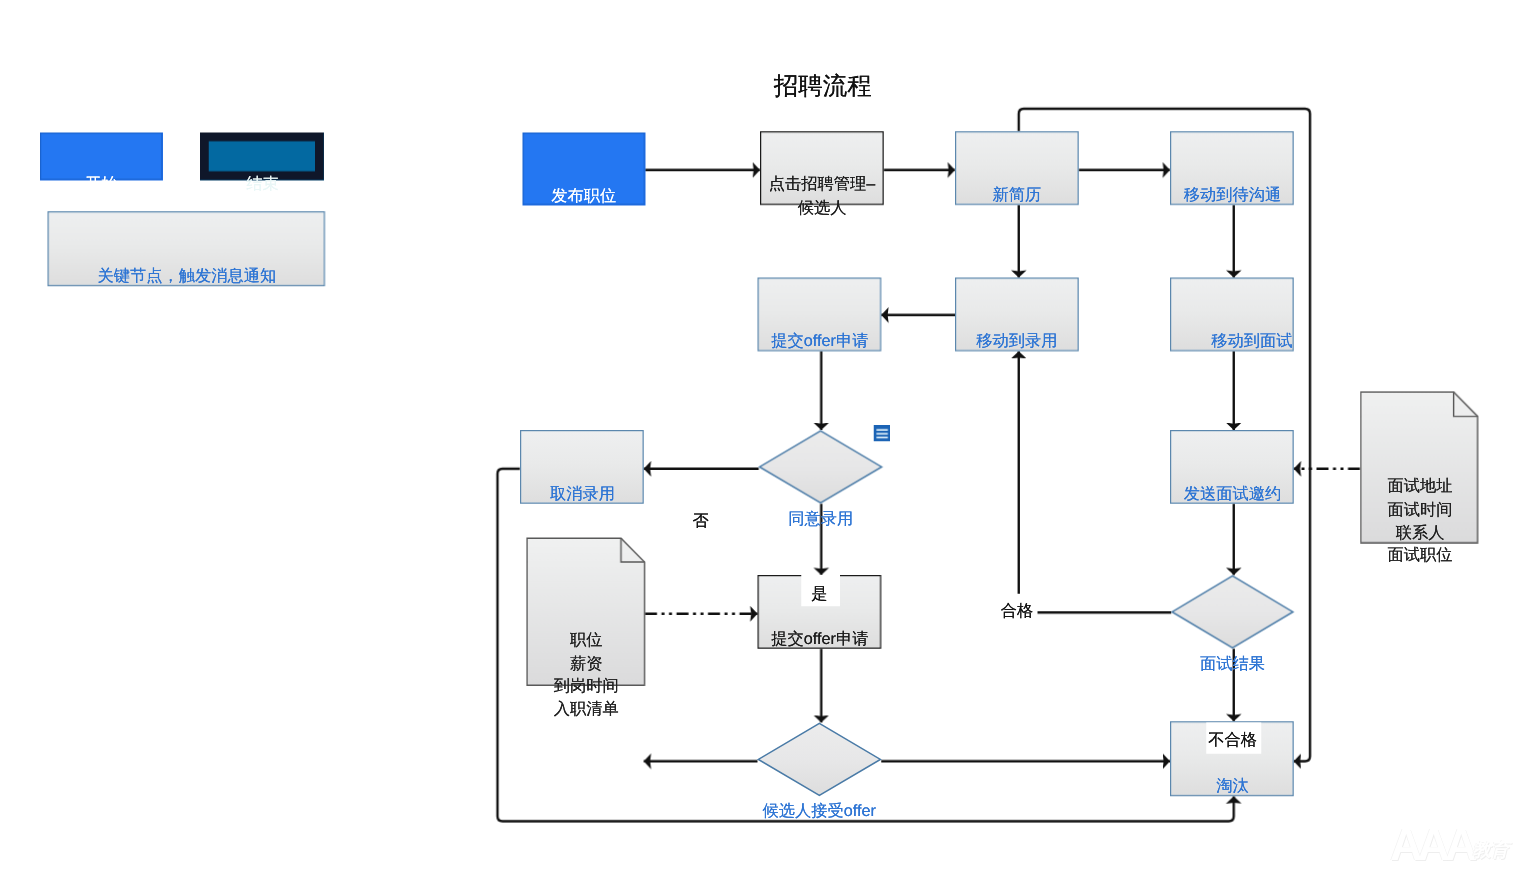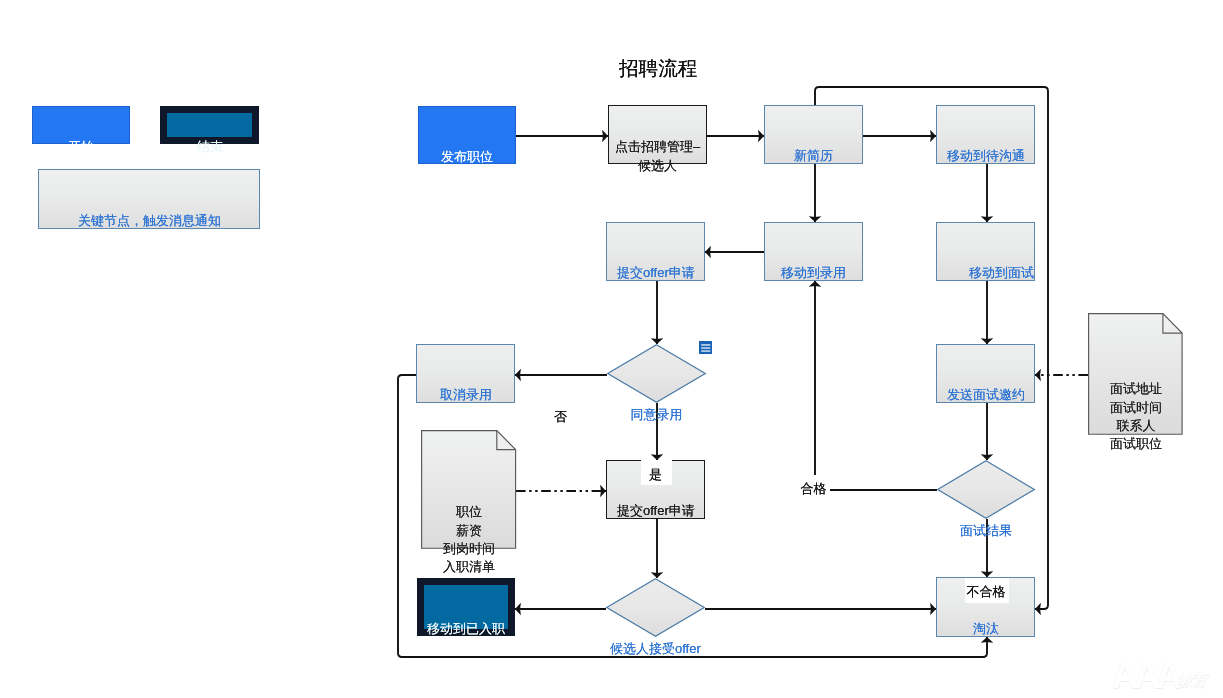--- a/index.html
+++ b/index.html
@@ -134,23 +134,20 @@
   </div>
   <div class="node s-grayblue" style="left:416px;top:344px;width:99px;height:59px;font-size:13px;">
     <span>取消录用</span>
   </div>
   <div class="node s-grayblue" style="left:936px;top:344px;width:99px;height:59px;font-size:13px;">
     <span>发送面试邀约</span>
   </div>
   <div class="node s-graydark" style="left:606px;top:460px;width:99px;height:59px;font-size:13px;">
     <span>提交offer申请</span>
   </div>
-  <div class="node s-teal" style="left:417px;top:578px;width:98px;height:58px;font-size:13px;">
-    <span>移动到已入职</span>
-  </div>
   <div class="node s-grayblue" style="left:936px;top:577px;width:99px;height:60px;font-size:13px;">
     <span>淘汰</span>
   </div>
 
   <div class="diamond-wrap" style="left:607px;top:344px;width:99px;height:59px;">
     <svg width="99" height="59" viewBox="0 0 99 59">
       <polygon points="49.5,0.7 98.3,29.5 49.5,58.3 0.7,29.5" fill="url(#dg)" stroke="#4a7ba7" stroke-width="1.25"></polygon>
       <defs>
           <linearGradient id="dg" x1="0" y1="0" x2="0" y2="1">
         <stop offset="0" stop-color="#ececec"></stop>

